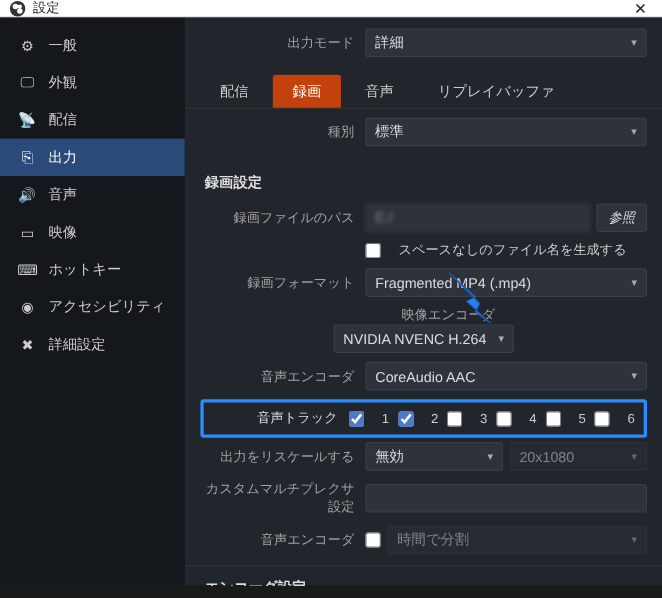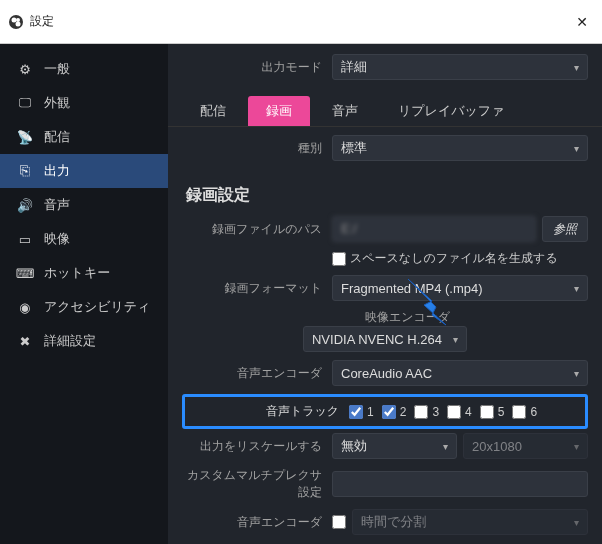--- a/index.html
+++ b/index.html
@@ -1,44 +1,44 @@
 <!DOCTYPE html>
 <html><head>
 <meta charset="utf-8">
 <style>
 * { box-sizing: border-box; margin: 0; padding: 0; font-family: "Segoe UI", "Meiryo", sans-serif; }
 body { background: #1a1a1a; color: #ddd; font-size: 13px; width: 602px; height: 544px; overflow: hidden; }
-.titlebar { background: #fff; color: #222; height: 44px; display: flex; align-items: center; padding: 0 8px; border-bottom: 1px solid #ccc; }
+.titlebar { background: #fff; color: #222; height: 16px; display: flex; align-items: center; padding: 0 8px; border-bottom: 1px solid #ccc; }
 .titlebar .spacer { flex: 1; }
 .titlebar .close { font-size: 14px; cursor: pointer; padding: 0 6px; }
 .titlebar .app-icon svg { display: block; }
 .titlebar .title { margin-left: 6px; font-size: 12px; }
 .body { display: flex; height: calc(544px - 28px); background: #1e2229; }
 .sidebar { width: 168px; background: #14171c; padding: 8px 0; }
 .sidebar-item { display: flex; align-items: center; gap: 10px; padding: 8px 16px; color: #ccc; cursor: pointer; font-size: 13px; }
 .sidebar-item.active { background: #2a4a7a; color: #fff; }
 .sidebar-item .icon { width: 18px; display: flex; justify-content: center; }
 .main { flex: 1; background: #21252c; display: flex; flex-direction: column; overflow: hidden; position: relative; }
 .topbar { padding: 10px 14px 8px; }
 .row { display: flex; align-items: center; margin-bottom: 8px; }
 .row .lbl { width: 150px; text-align: right; padding-right: 10px; color: #a3a3a3; font-size: 12px; }
 .row .ctrl { flex: 1; display: flex; align-items: center; gap: 6px; }
 .select { background: #2d323b; border: 1px solid #3a3f48; color: #ddd; padding: 4px 24px 4px 8px; border-radius: 3px; position: relative; flex: 1; height: 26px; display: flex; align-items: center; cursor: pointer; }
 .select::after { content: "▾"; position: absolute; right: 8px; color: #aaa; font-size: 10px; }
 .input { background: #2d323b; border: 1px solid #3a3f48; color: #ddd; padding: 4px 8px; border-radius: 3px; flex: 1; height: 26px; }
 .btn { background: #2d323b; border: 1px solid #3a3f48; color: #ddd; padding: 4px 10px; border-radius: 3px; cursor: pointer; height: 26px; display: flex; align-items: center; font-size: 12px; font-style: italic; }
 .tabs { display: flex; gap: 4px; padding: 0 14px; border-bottom: 1px solid #333; }
 .tab { padding: 6px 18px; color: #ccc; cursor: pointer; font-size: 13px; border-radius: 3px 3px 0 0; }
-.tab.active { background: #ec4899; color: #fff; }
+.tab.active { background: #c2410c; color: #fff; }
 .scroll { flex: 1; overflow-y: auto; padding: 10px 14px; position: relative; }
 .scroll::-webkit-scrollbar { width: 10px; }
 .scroll::-webkit-scrollbar-track { background: #1a1d23; }
 .scroll::-webkit-scrollbar-thumb { background: #3a3f48; border-radius: 5px; }
-.section-title { color: #ddd; font-size: 16px; font-weight: bold; margin: 6px 0 10px 4px; }
-.chk { display: flex; align-items: center; gap: 4px; color: #ccc; font-size: 12px; }
+.section-title { color: #ddd; font-size: 13px; font-weight: bold; margin: 6px 0 10px 4px; }
+.chk { display: flex; align-items: center; gap: 16px; color: #ccc; font-size: 12px; }
 .chk input { width: 14px; height: 14px; accent-color: #4a7ac8; }
 .tracks { display: flex; gap: 8px; align-items: center; }
 .highlight-box { border: 3px solid #2a8cff; border-radius: 3px; padding: 6px 8px 6px 0; margin: 2px 0 4px; display: flex; align-items: center; position: relative; }
 .highlight-box .lbl { width: 164px; text-align: right; padding-right: 10px; font-size: 12px; }
 .arrow-svg { position: absolute; top: -38px; left: 218px; z-index: 5; pointer-events: none; }
 hr.sep { border: none; border-top: 1px solid #333; margin: 10px -14px; }
 .blurred { filter: blur(2px); color: #888; }
 </style>
 </head>
 <body>

